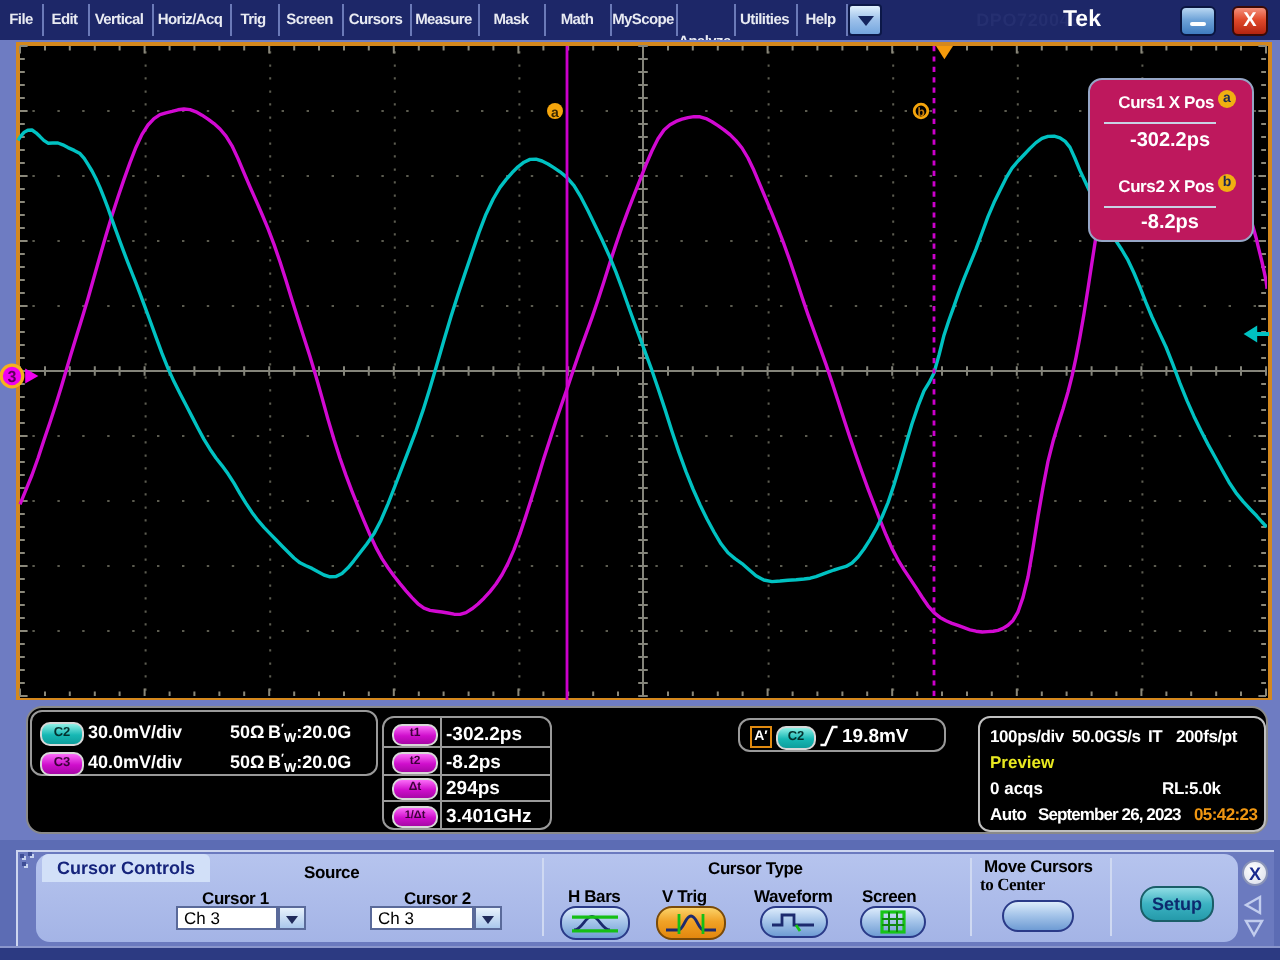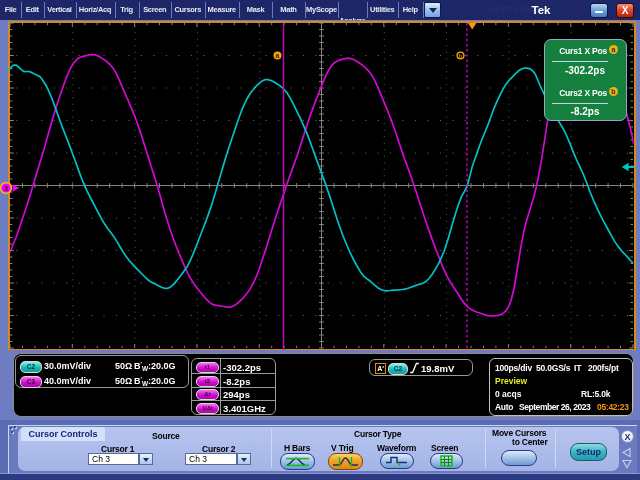--- a/index.html
+++ b/index.html
@@ -82,21 +82,21 @@
 <text x="277.5" y="58.3" font-size="7" font-weight="bold" fill="#3a2800" text-anchor="middle" font-family="Liberation Sans, sans-serif">a</text>
 <circle cx="460.5" cy="55.5" r="3.4" fill="none" stroke="#f5a50c" stroke-width="1.4"></circle>
 <text x="460.6" y="58.1" font-size="6" font-weight="bold" fill="#c87d08" text-anchor="middle" font-family="Liberation Sans, sans-serif">b</text>
 <circle cx="6" cy="188" r="5.4" fill="#f000f0" stroke="#f5b01e" stroke-width="1.6"></circle>
 <polygon points="12.6,184.2 19.2,188 12.6,191.8" fill="#f000f0"></polygon>
 <text x="6" y="191" font-size="8" font-weight="bold" fill="#5a0058" text-anchor="middle" font-family="Liberation Sans, sans-serif">3</text>
 <rect x="627" y="166" width="7.5" height="2" fill="#00c2c2"></rect>
 <polygon points="621.8,167 628.6,162.8 628.6,171.2" fill="#00c2c2"></polygon>
 </svg>
 
-<div class="abs" style="left:544px;top:39px;width:83px;height:82px;background:#15803d;
+<div class="abs" style="left:544px;top:39px;width:83px;height:82px;background:#be185d;
      border:1.5px solid #96a6c6;border-radius:7px;box-sizing:border-box;">
   <div class="abs wt" style="left:0;top:6px;width:62px;text-align:right;font-size:8.5px;letter-spacing:-0.2px;">Curs1 X Pos</div>
   <div class="abs" style="left:64px;top:5px;width:9px;height:9px;border-radius:50%;background:#f0b011;
        color:#1d2a52;font-size:7px;font-weight:bold;text-align:center;line-height:9px;">a</div>
   <div class="abs" style="left:7px;top:21px;width:56px;height:1px;background:#c9d2e4;"></div>
   <div class="abs wt" style="left:0;top:25px;width:80px;text-align:center;font-size:10px;">-302.2ps</div>
   <div class="abs wt" style="left:0;top:48px;width:62px;text-align:right;font-size:8.5px;letter-spacing:-0.2px;">Curs2 X Pos</div>
   <div class="abs" style="left:64px;top:47px;width:9px;height:9px;border-radius:50%;background:#f0b011;
        color:#1d2a52;font-size:7px;font-weight:bold;text-align:center;line-height:9px;">b</div>
   <div class="abs" style="left:7px;top:63px;width:56px;height:1px;background:#c9d2e4;"></div>
@@ -190,21 +190,21 @@
 <div class="abs" style="left:271px;top:429px;width:1px;height:39px;background:#cfd9f2;"></div>
 <div class="abs" style="left:485px;top:429px;width:1px;height:39px;background:#cfd9f2;"></div>
 <div class="abs" style="left:555px;top:429px;width:1px;height:39px;background:#cfd9f2;"></div>
 
 <div class="lbl" style="left:354px;top:429px;">Cursor Type</div>
 <div class="lbl" style="left:284px;top:443px;">H Bars</div>
 <div class="lbl" style="left:331px;top:443px;">V Trig</div>
 <div class="lbl" style="left:377px;top:443px;">Waveform</div>
 <div class="lbl" style="left:431px;top:443px;">Screen</div>
 <div class="lbl" style="left:492px;top:428px;">Move Cursors</div>
-<div class="lbl" style="left:512px;top:437px;">to Center</div>
+<div class="lbl" style="left:490px;top:437px;font-family:Liberation Serif, serif;">to Center</div>
 
 <div class="pillbtn" style="left:280px;top:453px;width:33px;height:15px;">
   <svg width="33" height="15" viewBox="0 0 33 15">
     <path d="M6 11 C10 11 11.5 4.2 15 4.2 C18.5 4.2 20 11 24 11" stroke="#1c2a6e" stroke-width="1.4" fill="none"></path>
     <line x1="5" y1="4.6" x2="28" y2="4.6" stroke="#15bf15" stroke-width="1.6"></line>
     <line x1="5" y1="11.4" x2="28" y2="11.4" stroke="#15bf15" stroke-width="1.6"></line>
   </svg>
 </div>
 
 <div class="abs" style="left:328px;top:453px;width:33px;height:15px;border-radius:8px;border:1px solid #7a4a08;

